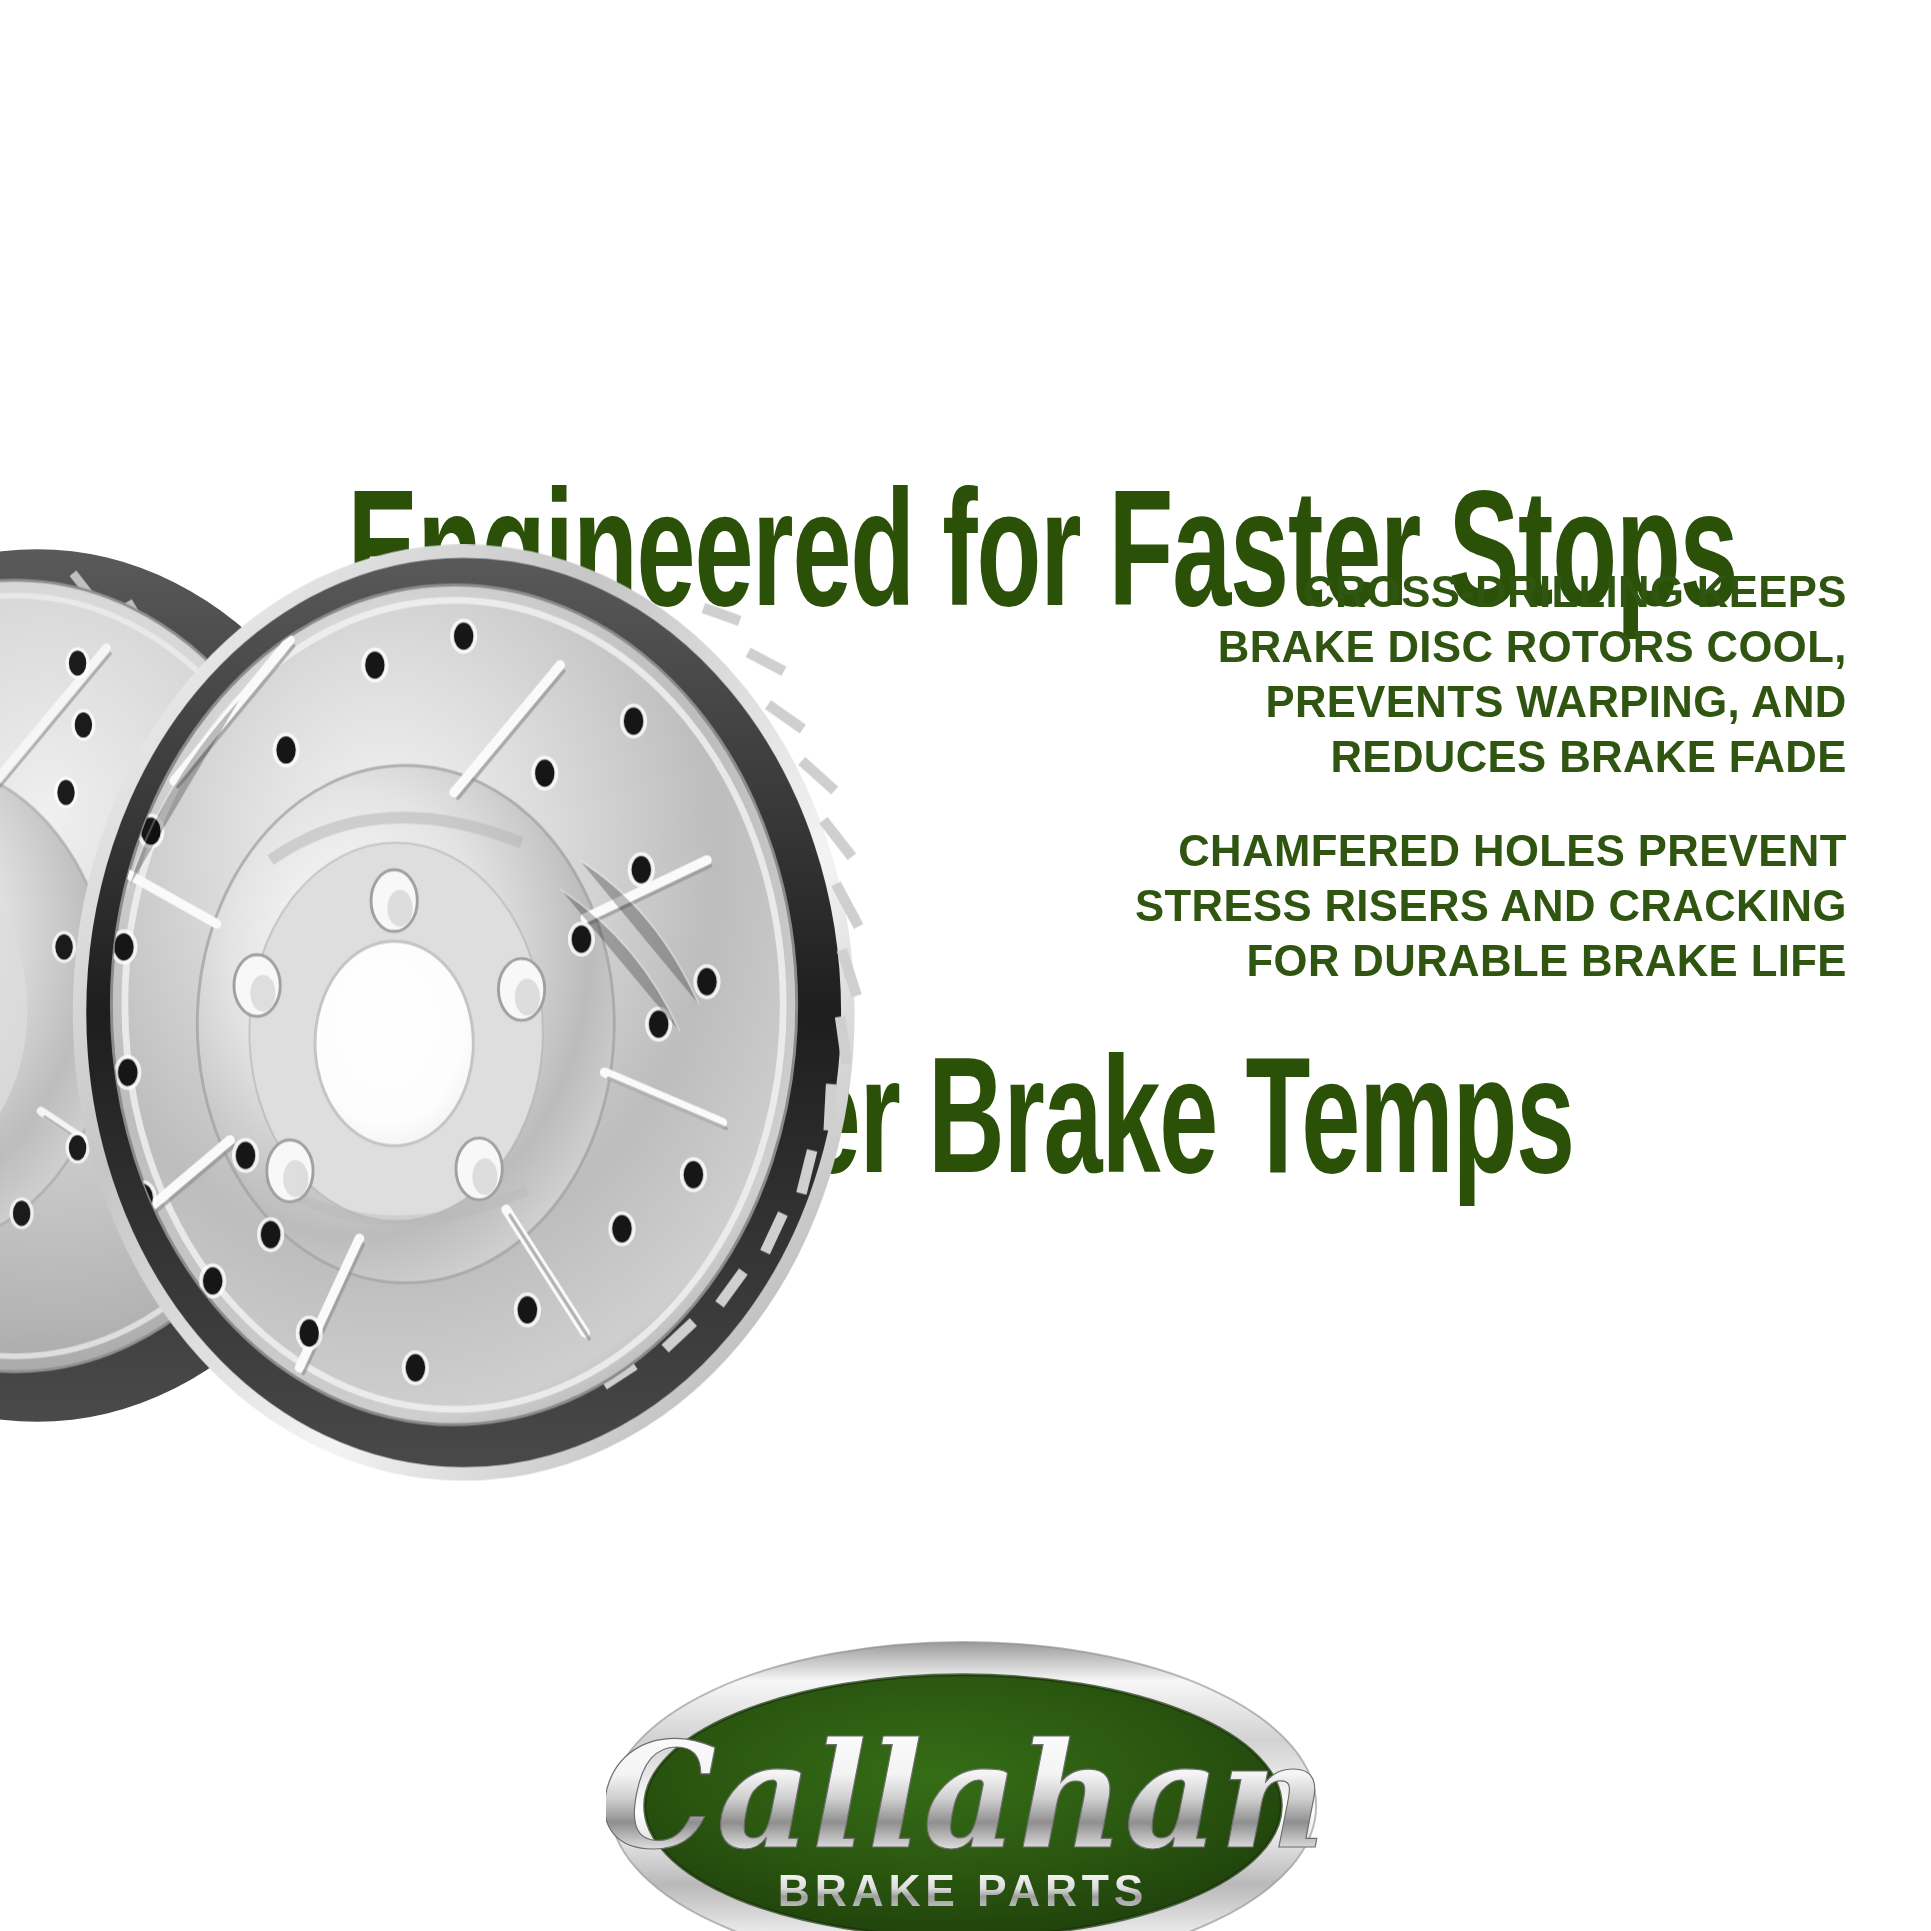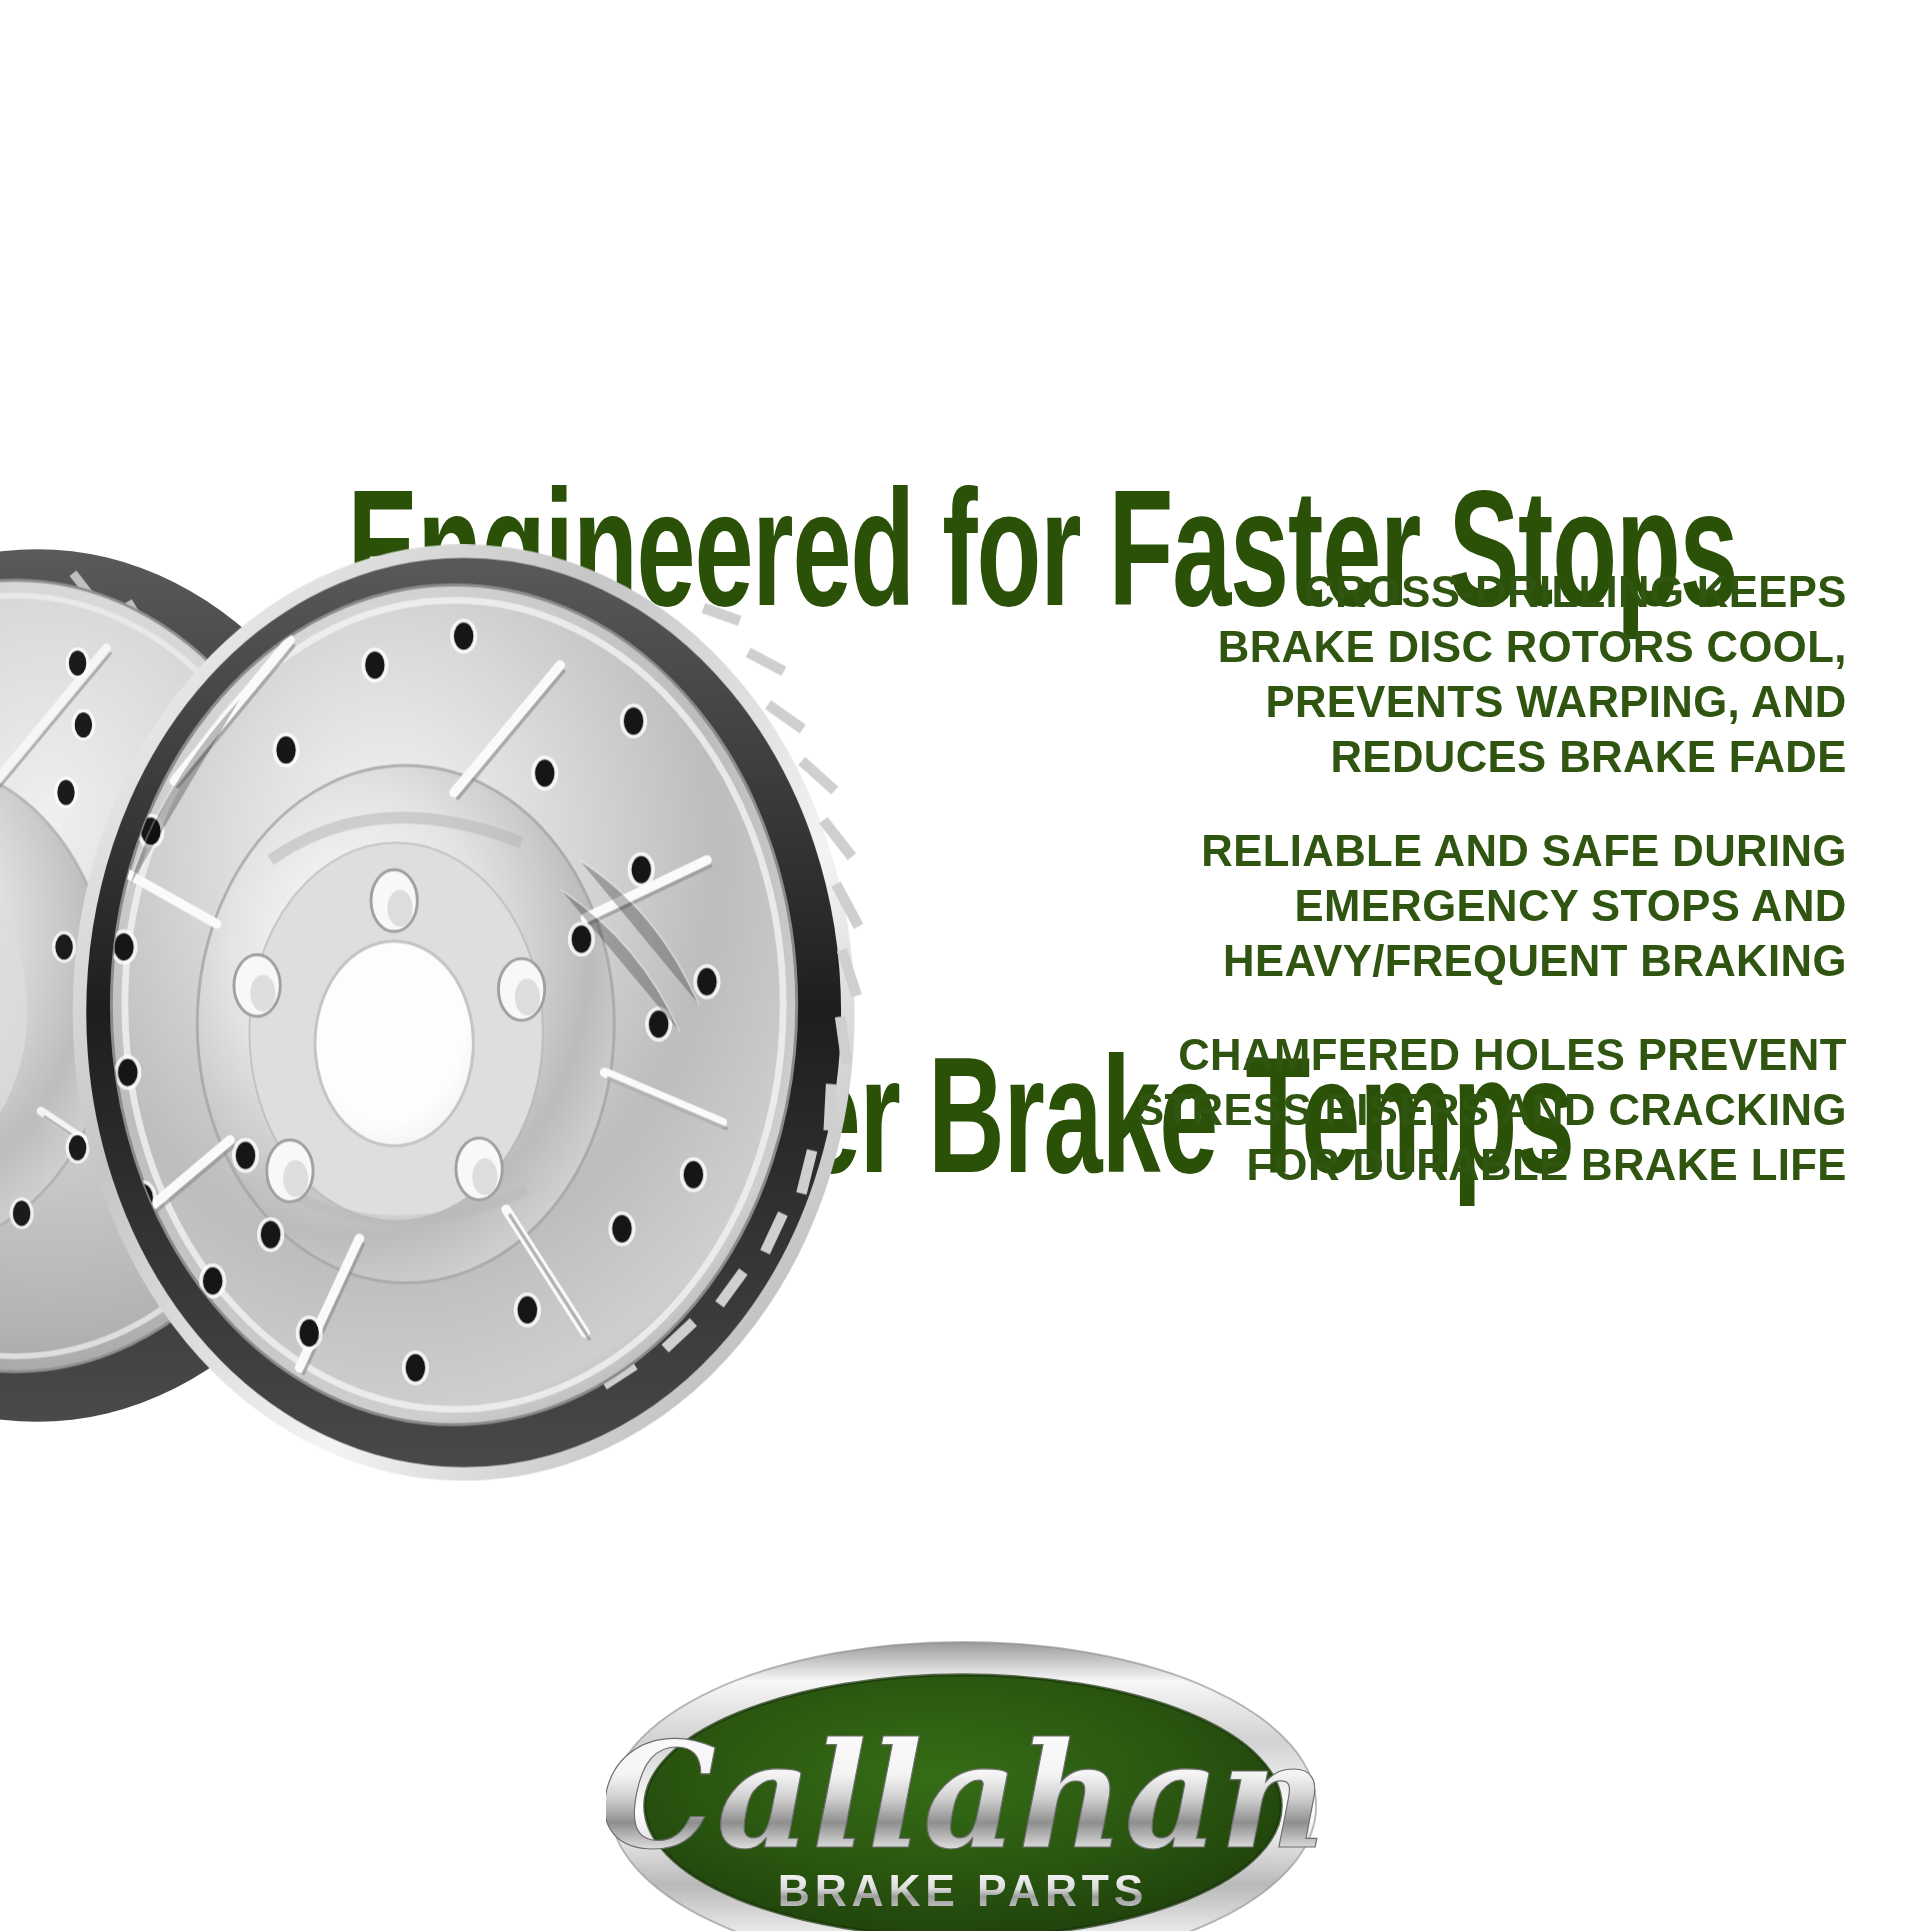--- a/index.html
+++ b/index.html
@@ -371,25 +371,20 @@
 
   <div class="features">
 
     <div class="feature-block">
       <span class="feature-line">CROSS-DRILLING KEEPS</span>
       <span class="feature-line">BRAKE DISC ROTORS COOL,</span>
       <span class="feature-line">PREVENTS WARPING, AND</span>
       <span class="feature-line">REDUCES BRAKE FADE</span>
     </div>
 
-    <div class="feature-block">
-      <span class="feature-line">RELIABLE AND SAFE DURING</span>
-      <span class="feature-line">EMERGENCY STOPS AND</span>
-      <span class="feature-line">HEAVY/FREQUENT BRAKING</span>
-    </div>
 
     <div class="feature-block">
       <span class="feature-line">CHAMFERED HOLES PREVENT</span>
       <span class="feature-line">STRESS RISERS AND CRACKING</span>
       <span class="feature-line">FOR DURABLE BRAKE LIFE</span>
     </div>
 
 
   </div>
 

